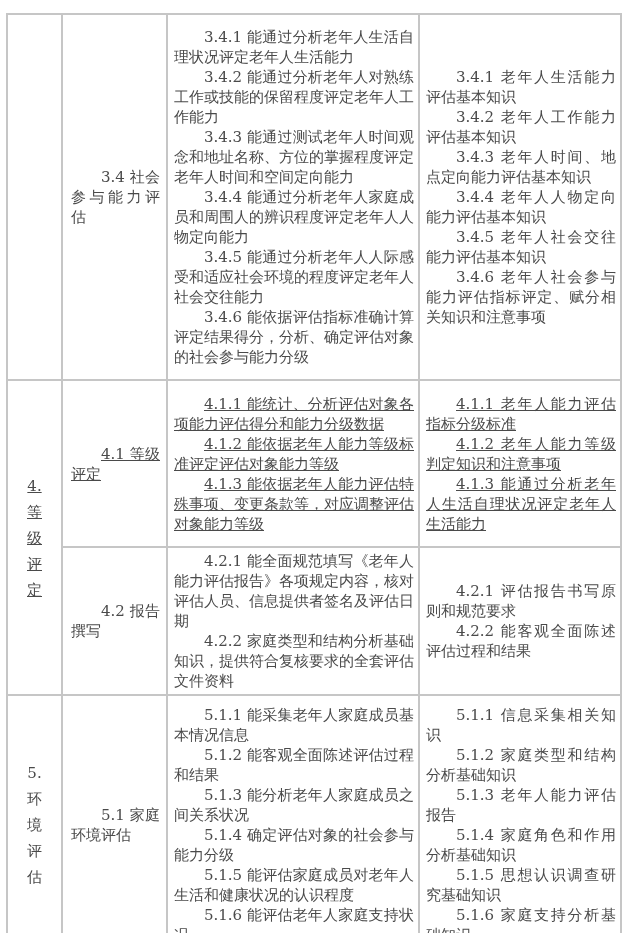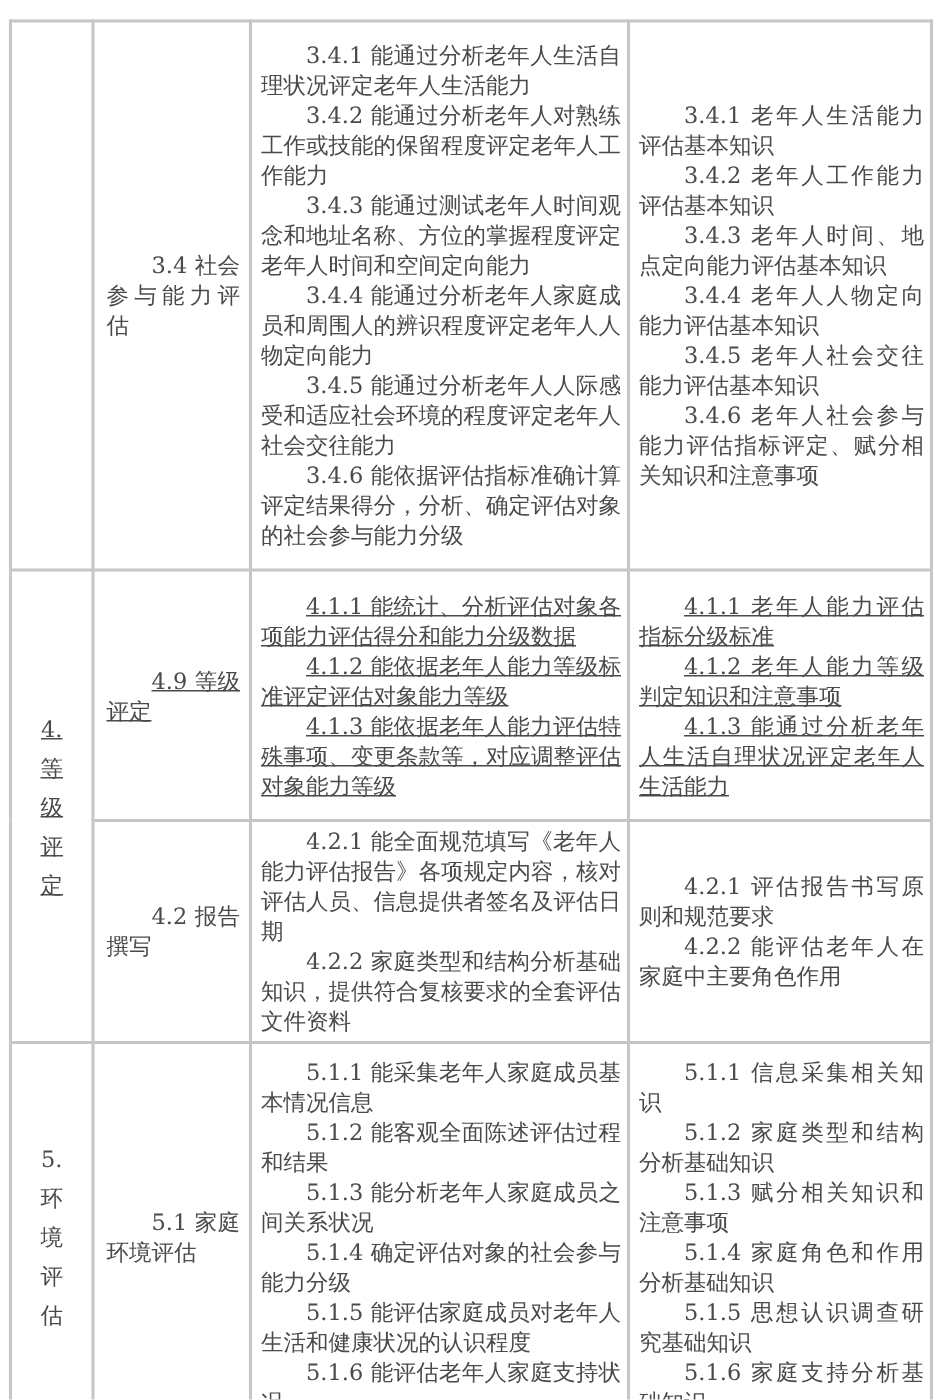--- a/index.html
+++ b/index.html
@@ -57,21 +57,21 @@
 
     <tr class="r2">
       <td class="cat" rowspan="2">
         <span>4.</span>
         <span>等</span>
         <span>级</span>
         <span>评</span>
         <span>定</span>
       </td>
       <td class="sub">
-        <div class="item">4.9 等级评定</div>
+        <div class="item">4.1 等级评定</div>
       </td>
       <td class="list">
         <div class="item">4.1.1 能统计、分析评估对象各项能力评估得分和能力分级数据</div>
         <div class="item">4.1.2 能依据老年人能力等级标准评定评估对象能力等级</div>
         <div class="item">4.1.3 能依据老年人能力评估特殊事项、变更条款等，对应调整评估对象能力等级</div>
       </td>
       <td class="list">
         <div class="item">4.1.1 老年人能力评估指标分级标准</div>
         <div class="item">4.1.2 老年人能力等级判定知识和注意事项</div>
         <div class="item">4.1.3 能通过分析老年人生活自理状况评定老年人生活能力</div>
@@ -81,21 +81,21 @@
     <tr class="r3">
       <td class="sub">
         <div class="item">4.2 报告撰写</div>
       </td>
       <td class="list">
         <div class="item">4.2.1 能全面规范填写《老年人能力评估报告》各项规定内容，核对评估人员、信息提供者签名及评估日期</div>
         <div class="item">4.2.2 家庭类型和结构分析基础知识，提供符合复核要求的全套评估文件资料</div>
       </td>
       <td class="list">
         <div class="item">4.2.1 评估报告书写原则和规范要求</div>
-        <div class="item">4.2.2 能评估老年人在家庭中主要角色作用</div>
+        <div class="item">4.2.2 能客观全面陈述评估过程和结果</div>
       </td>
     </tr>
 
     <tr class="r4">
       <td class="cat">
         <span>5.</span>
         <span>环</span>
         <span>境</span>
         <span>评</span>
         <span>估</span>
@@ -107,20 +107,20 @@
         <div class="item">5.1.1 能采集老年人家庭成员基本情况信息</div>
         <div class="item">5.1.2 能客观全面陈述评估过程和结果</div>
         <div class="item">5.1.3 能分析老年人家庭成员之间关系状况</div>
         <div class="item">5.1.4 确定评估对象的社会参与能力分级</div>
         <div class="item">5.1.5 能评估家庭成员对老年人生活和健康状况的认识程度</div>
         <div class="item">5.1.6 能评估老年人家庭支持状况</div>
       </td>
       <td class="list">
         <div class="item">5.1.1 信息采集相关知识</div>
         <div class="item">5.1.2 家庭类型和结构分析基础知识</div>
-        <div class="item">5.1.3 赋分相关知识和注意事项</div>
+        <div class="item">5.1.3 老年人能力评估报告</div>
         <div class="item">5.1.4 家庭角色和作用分析基础知识</div>
         <div class="item">5.1.5 思想认识调查研究基础知识</div>
         <div class="item">5.1.6 家庭支持分析基础知识</div>
       </td>
     </tr>
   </tbody>
 </table>
 
 </body></html>

